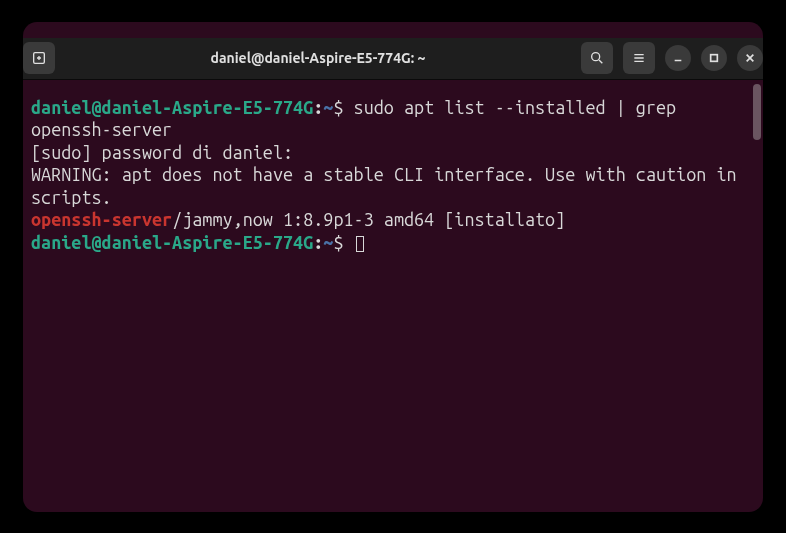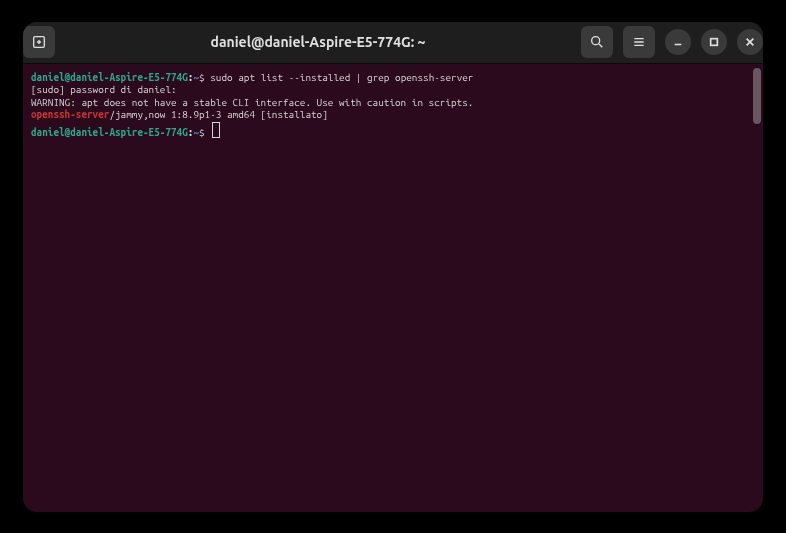--- a/index.html
+++ b/index.html
@@ -27,20 +27,21 @@
       flex-direction: column;
     }
     .titlebar {
       height: 42px;
       background: #1e1e1e;
       display: flex;
       align-items: center;
       padding: 0 0;
       gap: 8px;
       border-bottom: 1px solid #0a0a0a;
+      margin-top: 16px;
     }
     .titlebar-left {
       display: flex;
       gap: 4px;
     }
     .titlebar-center {
       flex: 1;
       text-align: center;
       color: #e0e0e0;
       font-family: 'Ubuntu', sans-serif;
@@ -82,22 +83,22 @@
     }
     .window-ctrl svg {
       width: 10px;
       height: 10px;
       stroke: #e0e0e0;
       fill: none;
       stroke-width: 2;
     }
     .terminal-body {
       flex: 1;
-      padding: 8px 8px;
-      font-size: 10px;
+      padding: 16px 8px;
+      font-size: 18px;
       line-height: 1.25;
       color: #d8d8d8;
       position: relative;
       overflow: hidden;
     }
     .terminal-content {
       white-space: pre-wrap;
       font-family: 'Ubuntu Mono', 'DejaVu Sans Mono', monospace;
     }
     .prompt-user {

